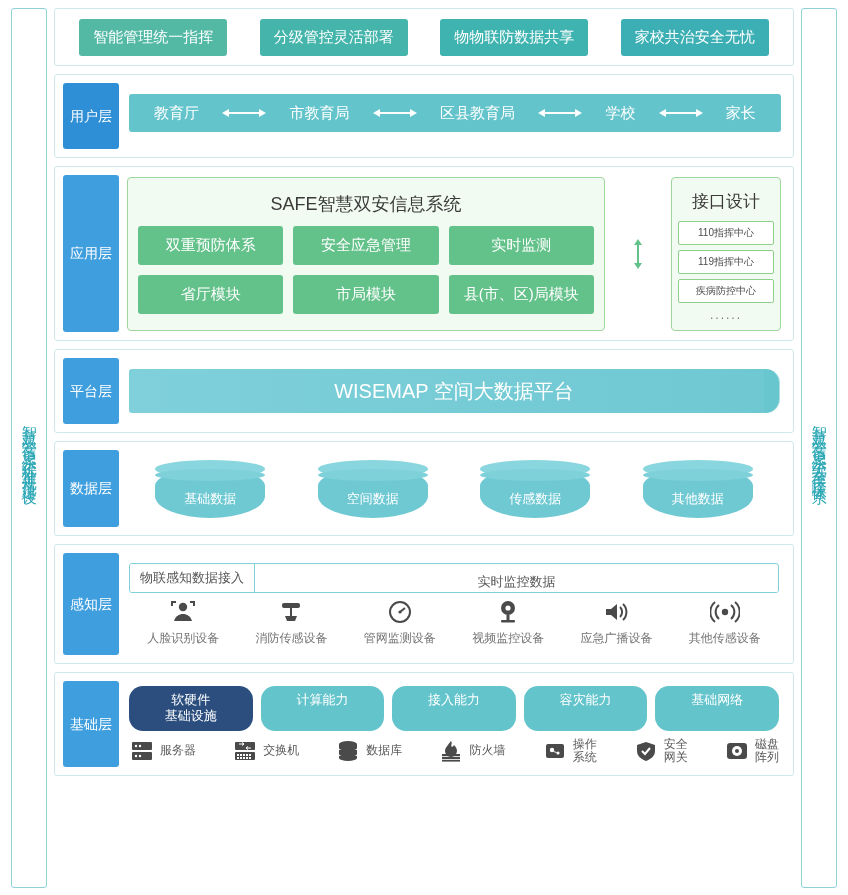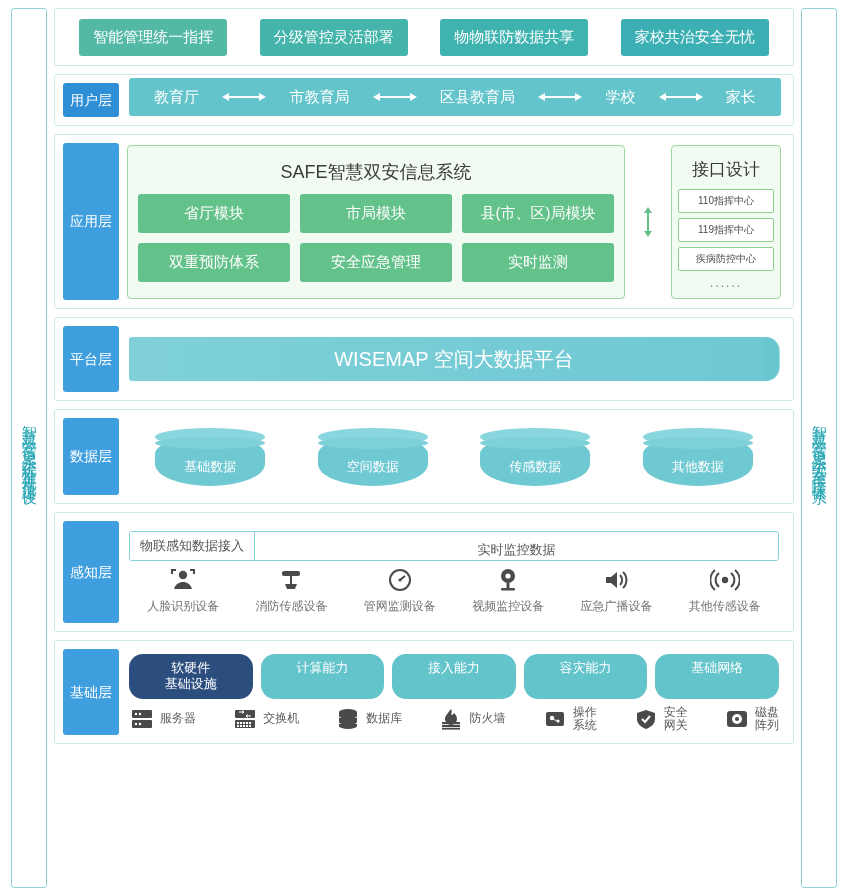--- a/index.html
+++ b/index.html
@@ -94,21 +94,21 @@
     height:38px;
     display:flex;align-items:center;justify-content:space-around;
     color:#fff;font-size:15px;
     padding:0 14px;box-sizing:border-box;
   }
   .arrow{display:inline-flex;align-items:center;color:#fff;font-size:13px;letter-spacing:-2px;}
   .arrow svg{display:block;}
 
   
   .applayer{height:175px;}
-  .appwrap{flex:1;display:flex;gap:16px;padding:10px 12px 10px 0;box-sizing:border-box;}
+  .appwrap{flex:1;display:flex;gap:26px;padding:10px 12px 10px 0;box-sizing:border-box;}
   .safebox{
     flex:1 1 auto;
     border:1px solid #9ed69c;
     background:#f2fbf1;
     border-radius:4px;
     padding:8px 10px 10px;
     box-sizing:border-box;
     display:flex;flex-direction:column;
   }
   .safetitle{
@@ -242,21 +242,21 @@
 
   <div class="main">
 
     <div class="panel chiprow">
       <div class="chip t1">智能管理统一指挥</div>
       <div class="chip t2">分级管控灵活部署</div>
       <div class="chip t3">物物联防数据共享</div>
       <div class="chip t4">家校共治安全无忧</div>
     </div>
 
-    <div class="panel" style="height:52px">
+    <div class="panel" style="height:84px">
       <div class="lbl user">用户层</div>
       <div class="body">
         <div class="userrow">
           <span>教育厅</span>
           <span class="arrow">
             <svg width="46" height="12" viewBox="0 0 46 12">
                 <path d="M1 6 L8 2 L8 10 Z" fill="#fff"></path>
                 <path d="M45 6 L38 2 L38 10 Z" fill="#fff"></path>
                 <rect x="7" y="5" width="32" height="2" fill="#fff"></rect>
               </svg>
@@ -291,28 +291,28 @@
     </div>
 
     <div class="panel applayer">
       <div class="lbl">应用层</div>
       <div class="body">
         <div class="appwrap">
           <div class="safebox">
             <div class="safetitle">SAFE智慧双安信息系统</div>
             <div class="modgrid">
               <div class="modrow">
+                <div class="mod">双重预防体系</div>
+                <div class="mod">安全应急管理</div>
+                <div class="mod">实时监测</div>
+              </div>
+              <div class="modrow">
                 <div class="mod">省厅模块</div>
                 <div class="mod">市局模块</div>
                 <div class="mod">县(市、区)局模块</div>
-              </div>
-              <div class="modrow">
-                <div class="mod">双重预防体系</div>
-                <div class="mod">安全应急管理</div>
-                <div class="mod">实时监测</div>
               </div>
             </div>
           </div>
 
           <div class="appconnect">
             <svg width="14" height="34" viewBox="0 0 14 34">
               <path d="M7 2 L3 8 L11 8 Z" fill="#63c18a"></path>
               <path d="M7 32 L3 26 L11 26 Z" fill="#63c18a"></path>
               <rect x="6" y="7" width="2" height="20" fill="#63c18a"></rect>
             </svg>

